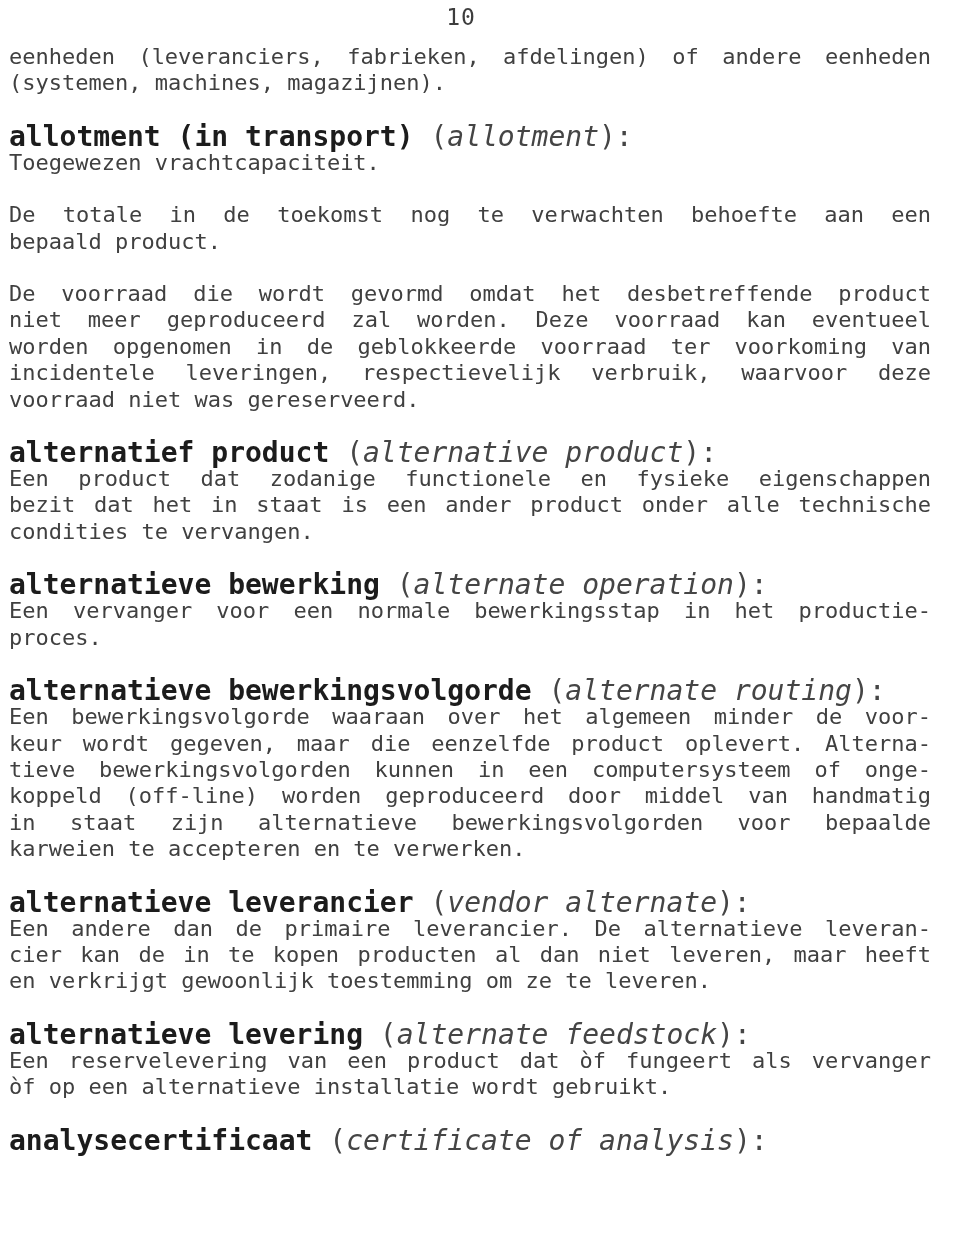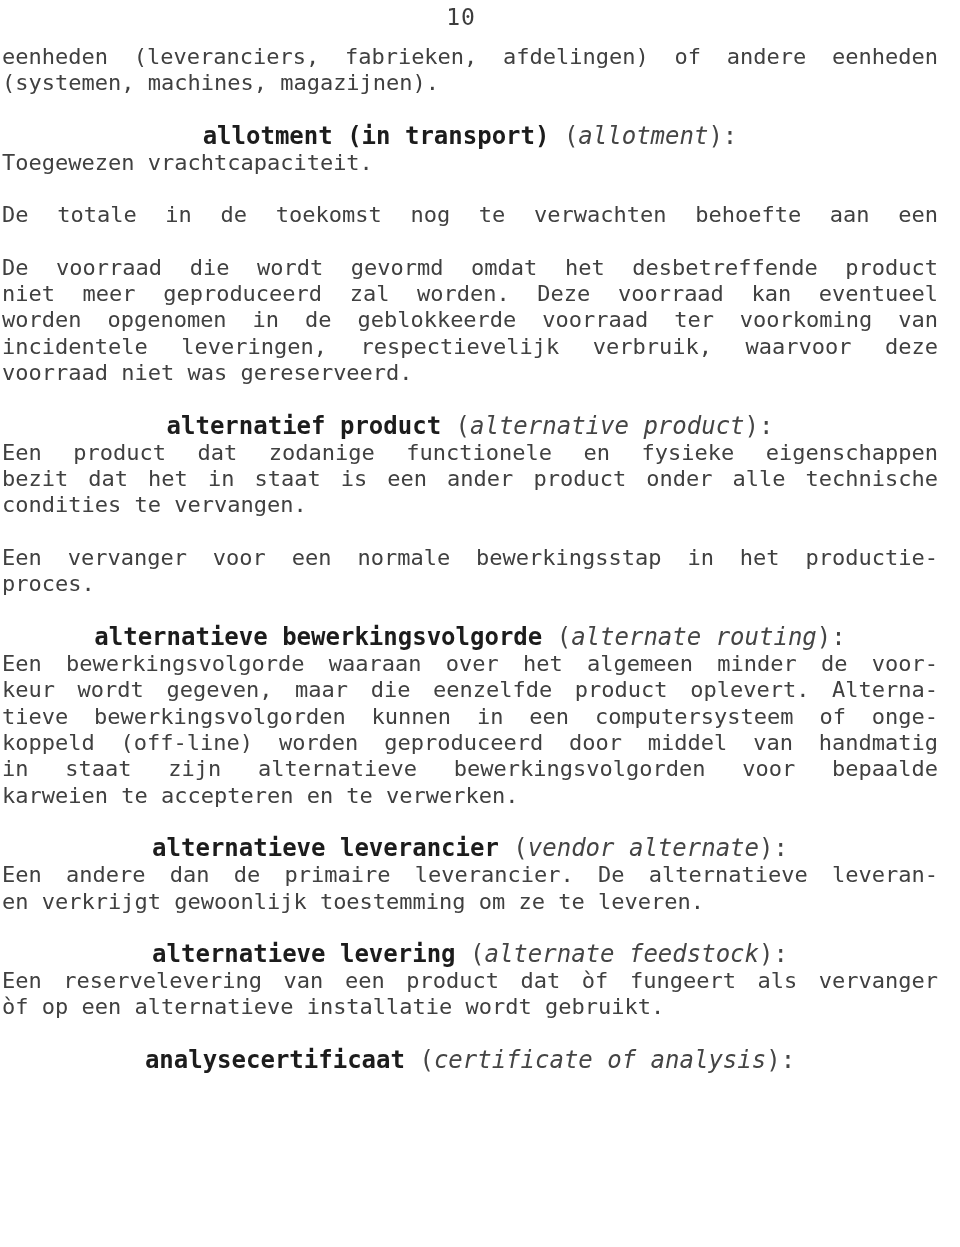--- a/index.html
+++ b/index.html
@@ -13,21 +13,21 @@
     overflow: hidden;
     font-family: "DejaVu Sans Mono", "Liberation Mono", monospace;
     color: #3a3a3a;
     -webkit-font-smoothing: antialiased;
   }
   .page {
     position: relative;
     width: 940px;
     height: 1247px;
     box-sizing: border-box;
-    padding: 0 2px;
+    padding: 0 9px;
   }
   .page-number {
     text-align: center;
     font-size: 23px;
     line-height: 30px;
     letter-spacing: 1px;
     color: #3d3d3d;
     padding-top: 2px;
     padding-right: 18px;
   }
@@ -59,24 +59,23 @@
     color: #1c1c1c;
   }
   .trans {
     font-style: italic;
     color: #454545;
   }
   .paren {
     color: #454545;
   }
   .head-line {
-    font-size: 24px;
+    font-size: 28px;
     line-height: 27px;
     white-space: pre;
-    text-align: center;
   }
 </style>
 </head>
 <body>
 
 <div class="page">
 
   <div class="page-number">10</div>
 
   <div class="body-text">
@@ -88,55 +87,58 @@
 
     <div id="entry-list">
         <div class="spacer"></div>
         <div class="entry">
           <div class="head-line"><span class="term">allotment (in transport)</span><span class="paren"> (</span><span class="trans">allotment</span><span class="paren">):</span></div>
           <div class="line">Toegewezen vrachtcapaciteit.</div>
         </div>
         <div class="spacer"></div>
         <div class="entry">
           <div class="line just">De totale in de toekomst nog te verwachten behoefte aan een</div>
+          <div class="line">bepaald product.</div>
         </div>
         <div class="spacer"></div>
         <div class="entry">
           <div class="line just">De voorraad die wordt gevormd omdat het desbetreffende product</div>
           <div class="line just">niet meer geproduceerd zal worden. Deze voorraad kan eventueel</div>
           <div class="line just">worden opgenomen in de geblokkeerde voorraad ter voorkoming van</div>
           <div class="line just">incidentele leveringen, respectievelijk verbruik, waarvoor deze</div>
           <div class="line">voorraad niet was gereserveerd.</div>
         </div>
         <div class="spacer"></div>
         <div class="entry">
           <div class="head-line"><span class="term">alternatief product</span><span class="paren"> (</span><span class="trans">alternative product</span><span class="paren">):</span></div>
           <div class="line just">Een product dat zodanige functionele en fysieke eigenschappen</div>
           <div class="line just">bezit dat het in staat is een ander product onder alle technische</div>
           <div class="line">condities te vervangen.</div>
         </div>
         <div class="spacer"></div>
         <div class="entry">
+          <div class="head-line"><span class="term">alternatieve bewerking</span><span class="paren"> (</span><span class="trans">alternate operation</span><span class="paren">):</span></div>
           <div class="line just">Een vervanger voor een normale bewerkingsstap in het productie-</div>
           <div class="line">proces.</div>
         </div>
         <div class="spacer"></div>
         <div class="entry">
           <div class="head-line"><span class="term">alternatieve bewerkingsvolgorde</span><span class="paren"> (</span><span class="trans">alternate routing</span><span class="paren">):</span></div>
           <div class="line just">Een bewerkingsvolgorde waaraan over het algemeen minder de voor-</div>
           <div class="line just">keur wordt gegeven, maar die eenzelfde product oplevert. Alterna-</div>
           <div class="line just">tieve bewerkingsvolgorden kunnen in een computersysteem of onge-</div>
           <div class="line just">koppeld (off-line) worden geproduceerd door middel van handmatig</div>
           <div class="line just">in staat zijn alternatieve bewerkingsvolgorden voor bepaalde</div>
           <div class="line">karweien te accepteren en te verwerken.</div>
         </div>
         <div class="spacer"></div>
         <div class="entry">
           <div class="head-line"><span class="term">alternatieve leverancier</span><span class="paren"> (</span><span class="trans">vendor alternate</span><span class="paren">):</span></div>
           <div class="line just">Een andere dan de primaire leverancier. De alternatieve leveran-</div>
+          <div class="line just">cier kan de in te kopen producten al dan niet leveren, maar heeft</div>
           <div class="line">en verkrijgt gewoonlijk toestemming om ze te leveren.</div>
         </div>
         <div class="spacer"></div>
         <div class="entry">
           <div class="head-line"><span class="term">alternatieve levering</span><span class="paren"> (</span><span class="trans">alternate feedstock</span><span class="paren">):</span></div>
           <div class="line just">Een reservelevering van een product dat òf fungeert als vervanger</div>
           <div class="line">òf op een alternatieve installatie wordt gebruikt.</div>
         </div>
         <div class="spacer"></div>
         <div class="entry">

